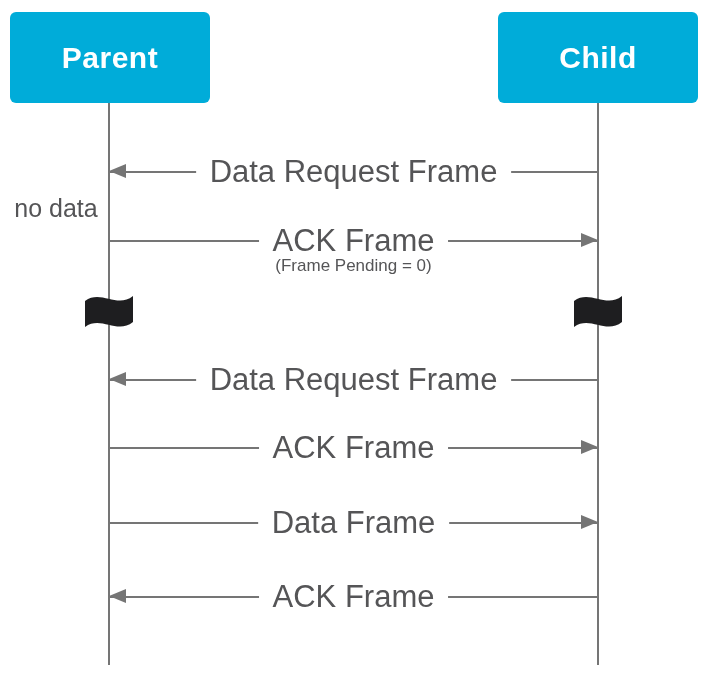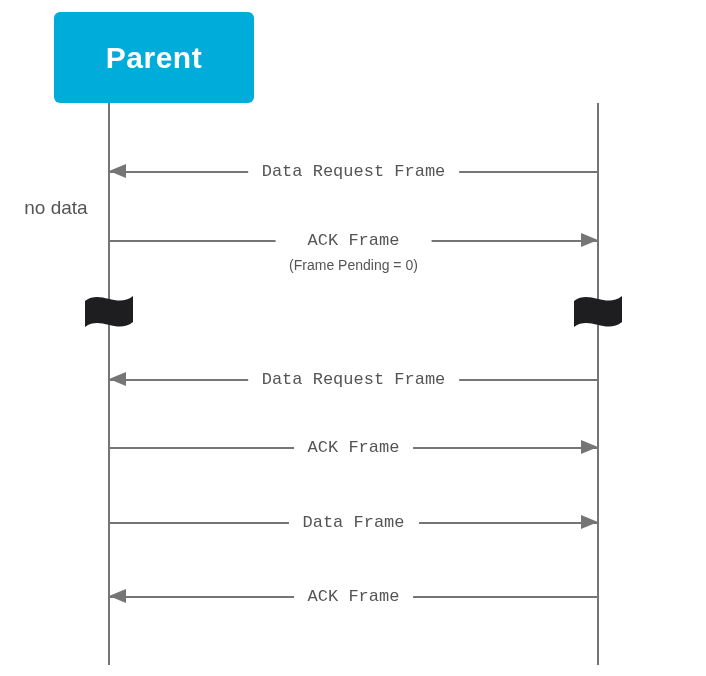--- a/index.html
+++ b/index.html
@@ -5,21 +5,21 @@
   html,body { margin:0; padding:0; background:#ffffff; }
   .canvas {
     position:relative; width:706px; height:676px; background:#fff;
     font-family:"Liberation Sans", sans-serif; overflow:hidden;
   }
   
   .actor {
     position:absolute; top:12px; width:200px; height:91px;
     background:var(--actor-fill,#00ACD9); border-radius:6px;
     display:flex; align-items:center; justify-content:center;
-    color:#ffffff; font-size:30px; font-weight:bold; letter-spacing:0.5px;margin-left:44px;
+    color:#ffffff; font-size:30px; font-weight:bold; letter-spacing:0.5px;
   }
   .actor.parent { left:10px; }
   .actor.child  { left:498px; }
   
   .lifeline {
     position:absolute; top:103px; height:562px; width:2px;
     background:var(--line-color,#757575);
   }
   .lifeline.parent { left:108px; }
   .lifeline.child  { left:597px; }
@@ -32,42 +32,45 @@
   .msg .arrow {
     position:absolute; top:-8px; width:0; height:0;
     border-top:7px solid transparent; border-bottom:7px solid transparent;
   }
   .msg .arrow.left  { left:0;  border-right:17px solid var(--line-color,#757575); }
   .msg .arrow.right { right:0; border-left:17px solid var(--line-color,#757575); }
   .msg .label-wrap {
     position:absolute; left:50%; transform:translateX(-50%); top:-16px;
     background:#ffffff; padding:0 14px; text-align:center; white-space:nowrap;
   }
-  .msg-label { font-size:17px; line-height:32px; color:var(--text-color,#555557);font-family:Liberation Mono, monospace; }
-  .msg-sub   { font-size:14px; line-height:17px; margin-top:0px; color:var(--text-color,#555557); }
+  .msg-label { font-size:31px; line-height:32px; color:var(--text-color,#555557); }
+  .msg-sub   { font-size:17px; line-height:17px; margin-top:0px; color:var(--text-color,#555557); }
   
   .side-label {
     position:absolute; width:96px; text-align:center;
-    font-size:19px; line-height:24px; color:var(--text-color,#555557);
+    font-size:25px; line-height:24px; color:var(--text-color,#555557);
   }
   .side-label.no-data        { left:8px; top:196px; }
   .side-label.data-available { left:9px; top:387px; }
   
   .flag { position:absolute; width:48px; height:46px; top:289px; }
   .flag.parent { left:85px; }
   .flag.child  { left:574px; }
   .flag svg { display:block; width:100%; height:100%; }
 </style>
 </head>
 <body>
 
 <div class="canvas" style="--actor-fill: #00ACD9; --line-color: #757575; --text-color: #555557;">
 
   <div class="actor parent">
     <span>Parent</span>
+  </div>
+  <div class="actor child">
+    <span>Child</span>
   </div>
 
   <div class="lifeline parent"></div>
   <div class="lifeline child"></div>
 
   <div class="side-label no-data">
     <span>no data</span>
   </div>
 
   <div class="msg" style="top:172px">

